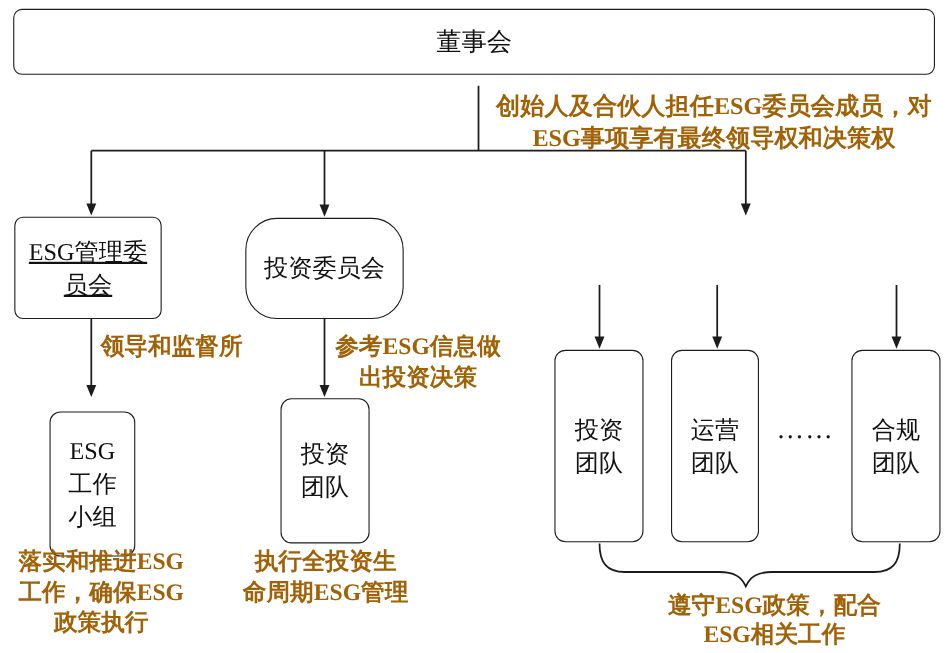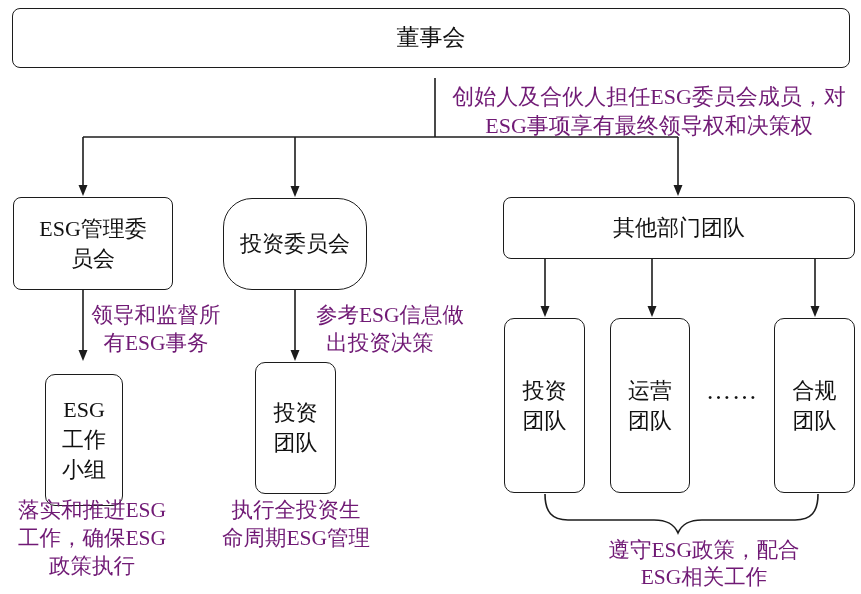--- a/index.html
+++ b/index.html
@@ -32,21 +32,22 @@
   .node .ln { display: block; white-space: nowrap; }
   .r8  { border-radius: 8px; }
   .r10 { border-radius: 10px; }
   .fs23 { font-size: 23px; line-height: 30px; }
   .fs22 { font-size: 22px; line-height: 30px; }
   .note {
     position: absolute;
     text-align: center;
     font-size: 21.5px;
     line-height: 28px;
-    color: #701a75;
+    color: #a16207;
+    font-weight: bold;
   }
   .ellipsis-mark {
     position: absolute;
     font-size: 25px;
     letter-spacing: 1px;
     color: #111111;
     white-space: nowrap;
   }
 </style>
 </head>
@@ -82,40 +83,36 @@
 
   <div class="node r8 fs23" style="left:12px; top:8px; width:838px; height:60px;">
     <span class="ln">董事会</span>
   </div>
 
   <div class="note" style="left:440px; top:82px; width:418px; font-size:22px; line-height:29px;">
     <span class="ln" style="display:block;">创始人及合伙人担任ESG委员会成员，对</span>
     <span class="ln" style="display:block;">ESG事项享有最终领导权和决策权</span>
   </div>
 
-  <div class="node r8 fs22" style="left:13px; top:197px; width:160px; height:93px;">
+  <div class="node r8 fs22" style="left:13px; top:197px; width:134px; height:93px;text-decoration:underline;">
     <span class="ln">ESG管理委</span>
     <span class="ln">员会</span>
   </div>
 
   <div class="node r8 fs22" style="left:223px; top:198px; width:144px; height:92px;border-radius:29px;">
     <span class="ln">投资委员会</span>
   </div>
 
-  <div class="node r8 fs22" style="left:503px; top:197px; width:352px; height:62px;">
-    <span class="ln">其他部门团队</span>
-  </div>
 
   <div class="note" style="left:86px; top:301px; width:140px;">
     <span class="ln" style="display:block;">领导和监督所</span>
-    <span class="ln" style="display:block;">有ESG事务</span>
   </div>
 
   <div class="note" style="left:296px; top:301px; width:168px;">
-    <span class="ln" style="display:block;text-align:right;">参考ESG信息做</span>
+    <span class="ln" style="display:block;">参考ESG信息做</span>
     <span class="ln" style="display:block;">出投资决策</span>
   </div>
 
   <div class="node r10 fs22" style="left:45px; top:362px; width:78px; height:132px;margin-top:12px;">
     <span class="ln">ESG</span>
     <span class="ln">工作</span>
     <span class="ln">小组</span>
   </div>
 
   <div class="node r10 fs22" style="left:255px; top:362px; width:81px; height:132px;">

